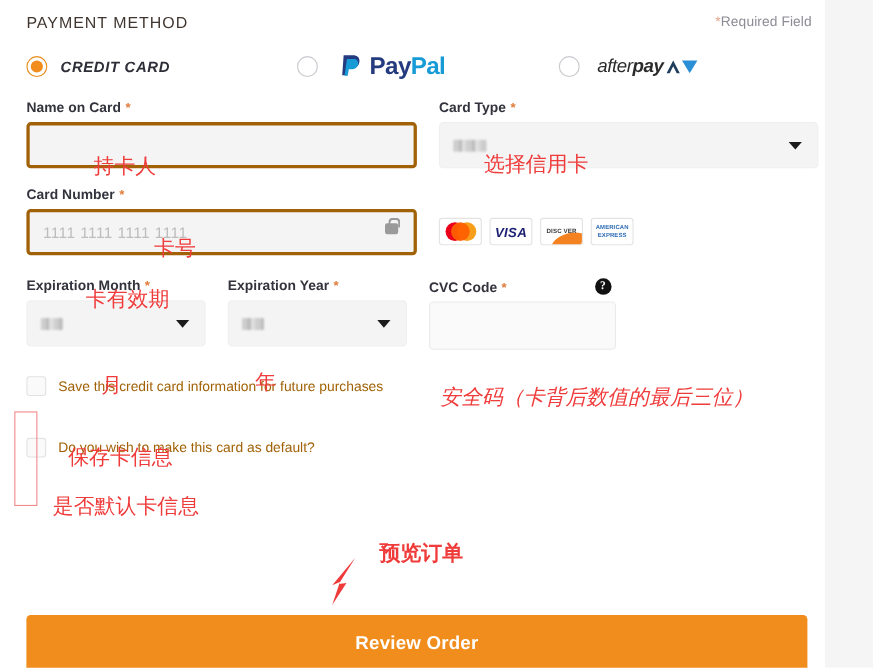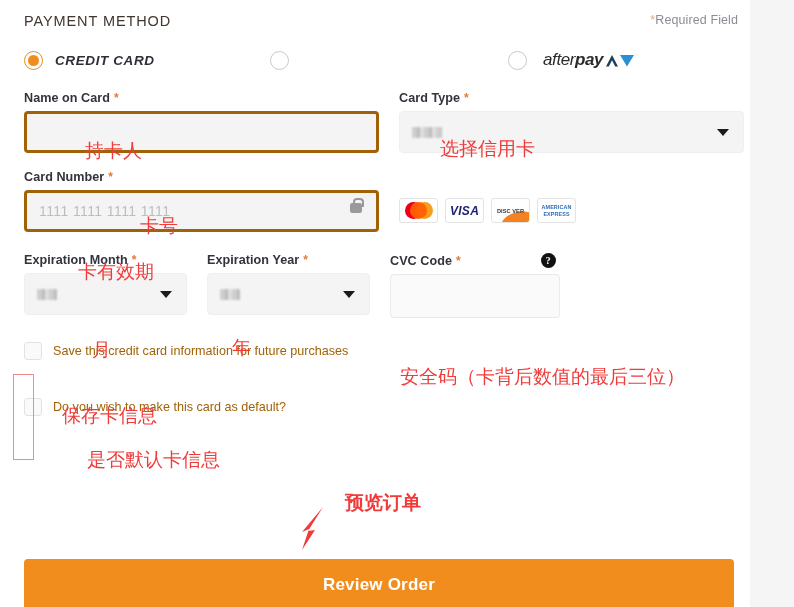--- a/index.html
+++ b/index.html
@@ -168,20 +168,27 @@
       </div>
     </div>
 
     <div class="pm-row">
       <div class="pm-opt cc">
         <span class="radio on"></span>
         <span class="pm-label">CREDIT CARD</span>
       </div>
       <div class="pm-opt pp">
         <span class="radio"></span>
+        <span class="pp-logo">
+          <svg width="26" height="26" viewBox="0 0 26 26">
+            <path d="M7.4 3.2h8.3c4.2 0 6.6 2.3 6 6.2-.6 4-3.7 6.2-7.7 6.2h-3l-1 5.7H6.1z" fill="#253b80"></path>
+            <path d="M10.4 6.6h6.1c3 0 4.5 1.9 4.1 4.6-.5 3-2.9 4.8-5.9 4.8h-2.6l-1 5.8H8.2z" fill="#179bd7"></path>
+          </svg>
+          <span class="pp-word" style="margin-left:5px;"><span class="a">Pay</span><span class="b">Pal</span></span>
+        </span>
       </div>
       <div class="pm-opt ap" style="display:flex;align-items:center;">
         <span class="radio"></span>
         <span class="ap-logo">
           <span class="ap-word"><span>after</span><b>pay</b></span>
           <svg width="30" height="15" viewBox="0 0 30 15" style="margin-left:2px;">
             <path d="M1 13.5 L7 2 L13 13.5 L10.2 13.5 L7 7.2 L3.8 13.5 Z" fill="#1f3d5c"></path>
             <path d="M15 2 L29 2 L22 13.5 Z" fill="#2b8fd6"></path>
           </svg>
         </span>
@@ -299,23 +306,23 @@
   </div>
 </div>
 
 <div>
   <div class="anno" style="left:85px; top:138px;">持卡人</div>
   <div class="anno" style="left:440px; top:136px;">选择信用卡</div>
   <div class="anno" style="left:140px; top:213px;">卡号</div>
   <div class="anno" style="left:78px; top:259px;">卡有效期</div>
   <div class="anno" style="left:92px; top:337px;">月</div>
   <div class="anno" style="left:232px; top:335px;">年</div>
-  <div class="anno" style="left:400px; top:364px;">安全码（卡背后数值的最后三位）</div>
+  <div class="anno" style="left:400px; top:348px;font-style:italic;">安全码（卡背后数值的最后三位）</div>
   <div class="anno" style="left:62px; top:403px;">保存卡信息</div>
-  <div class="anno" style="left:48px; top:447px;margin-left:39px;">是否默认卡信息</div>
+  <div class="anno" style="left:48px; top:447px;">是否默认卡信息</div>
   <div class="anno" style="left:345px; top:490px;font-weight:bold;">预览订单</div>
 
   <div class="anno-box" style="left:13px; top:374px; width:21px; height:86px;"></div>
 
   <svg class="anno-arrow" style="left:290px; top:505px;" width="40" height="48" viewBox="0 0 40 48">
     <path d="M33 2 L18 26 L25 25 L12 45 L19 24 L12 27 Z" fill="#f03b3b"></path>
   </svg>
 </div>
 
 </body></html>

